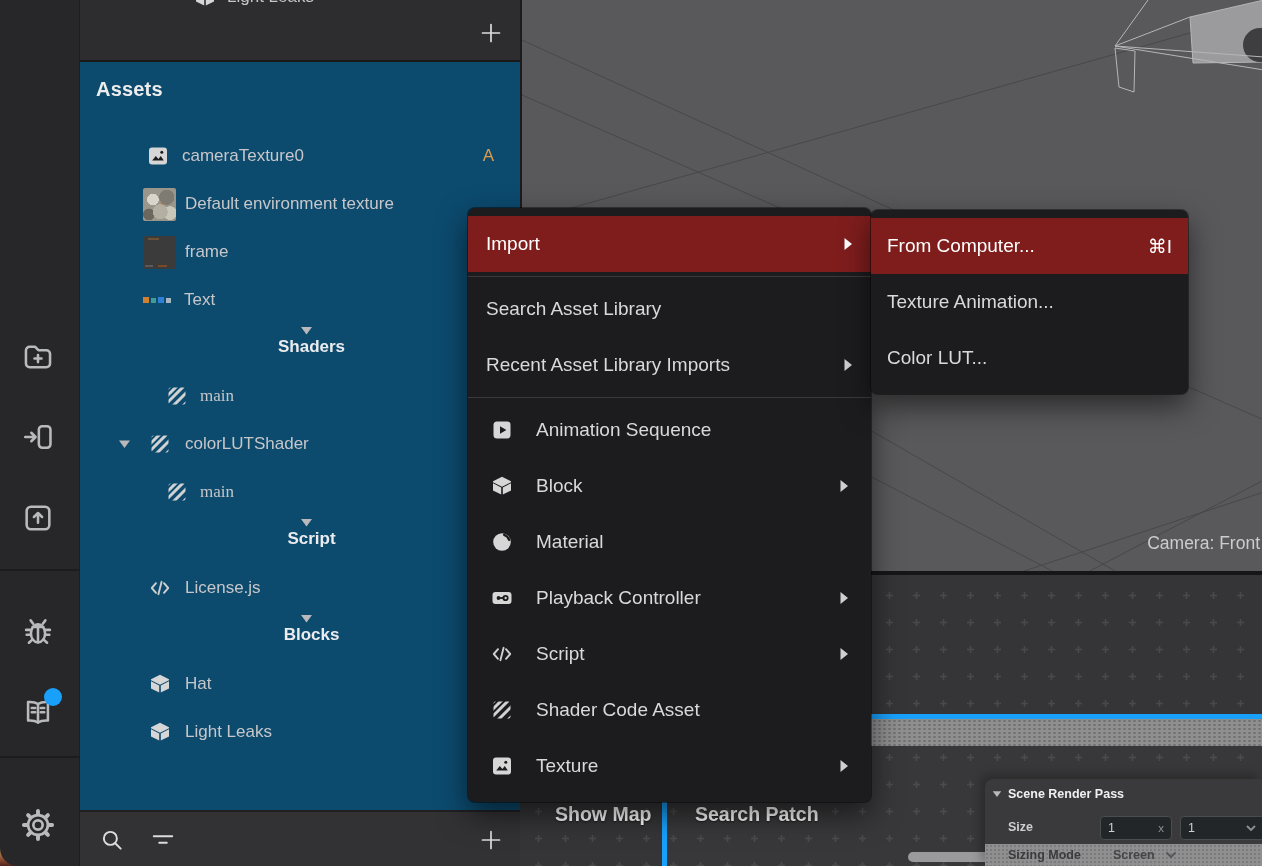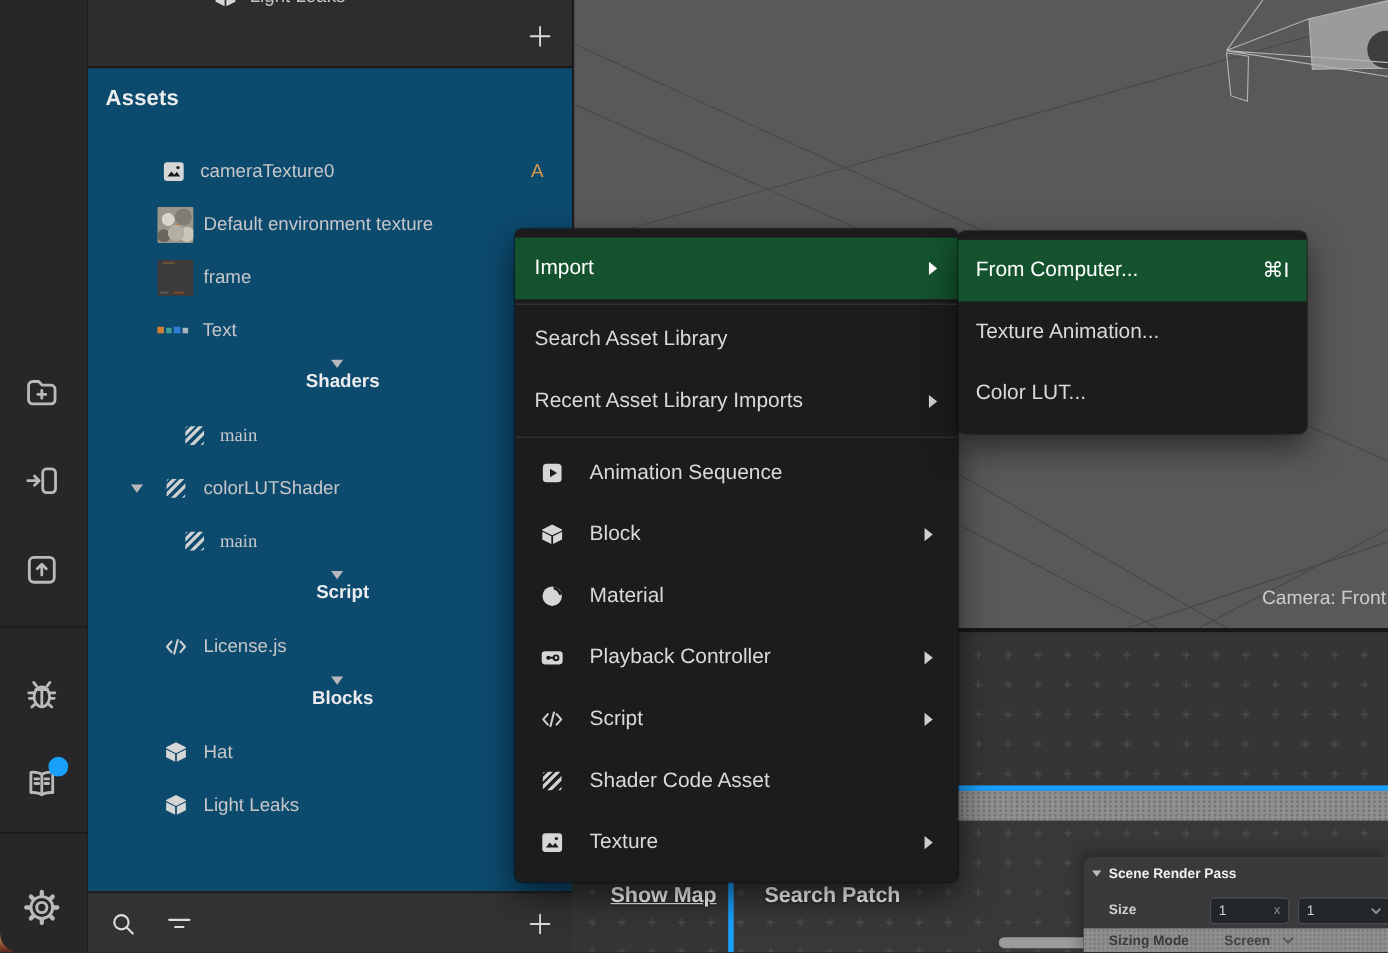--- a/index.html
+++ b/index.html
@@ -75,21 +75,21 @@
 
   
   #patch-editor { position:absolute; left:520px; top:575px; width:742px; height:291px; background:#353537; overflow:hidden; }
   #patch-grid { position:absolute; left:0; top:0; }
   #comment-box { position:absolute; left:142px; top:139px; right:0; bottom:0;
     border-left:5px solid #18a0fb; border-top:5px solid #18a0fb; background:rgba(255,255,255,0.015); }
   #comment-header { height:27px; background:#8f8f90;
     background-image:radial-gradient(circle, rgba(90,90,92,.55) 1px, transparent 1.4px); background-size:5px 4px; }
   .patch-label { position:absolute; top:228px; font-size:19.5px; font-weight:bold; color:#fdfdfd;
     text-shadow:0 1px 2px rgba(0,0,0,.55); white-space:nowrap; }
-  #show-map { left:35px;text-decoration:underline; }
+  #show-map { left:35px; }
   #search-patch { left:175px; }
   #hscrollbar { position:absolute; left:388px; top:277px; width:82px; height:10px; border-radius:5px; background:#9a9a9c; }
 
   
   #srp-panel { position:absolute; left:465px; top:204px; width:277px; height:87px; background:#3a3a3c;
     border-radius:8px 0 0 0; box-shadow:-4px -4px 10px rgba(0,0,0,.25); overflow:hidden; }
   #srp-head { position:absolute; left:7px; top:8px; display:flex; align-items:center; gap:6px; }
   #srp-head .tri { width:10px; height:8px; flex:0 0 10px; }
   #srp-title { font-size:12.5px; font-weight:bold; color:#f0f0f1; }
   #srp-size-label { position:absolute; left:23px; top:41px; font-size:12.5px; font-weight:bold; color:#cfcfd1; }
@@ -105,21 +105,21 @@
   #srp-sizing .v { margin-left:32px; font-size:12.5px; color:#454547;font-weight:bold; }
   #srp-sizing svg { margin-left:10px; stroke:#55555a; fill:none; stroke-width:1.8; stroke-linecap:round; }
 
   
   .menu { position:absolute; background:#1c1c1e; border-radius:7px; padding:8px 0;
     box-shadow:0 12px 30px rgba(0,0,0,.55), 0 0 0 1px rgba(0,0,0,.4); overflow:hidden; }
   #context-menu { left:468px; top:208px; width:403px; z-index:20; }
   #sub-menu { left:871px; top:210px; width:317px; z-index:21; }
   .mrow { height:56px; display:flex; align-items:center; padding:0 22px; font-size:19px; color:#d9d9da; }
   #sub-menu .mrow { padding:0 16px; }
-  .mrow.hl { background:#14532d; color:#ffffff; }
+  .mrow.hl { background:#7f1d1d; color:#ffffff; }
   .mrow .ic24 { margin-right:22px; }
   .msep { height:1px; background:#3a3a3c; margin:4px 0; }
   .arrow { margin-left:auto; width:10px; height:14px; flex:0 0 10px; }
   .arrow path { fill:#cfcfd1; }
   .mrow.hl .arrow path { fill:#ffffff; }
   .shortcut { margin-left:auto; font-size:19px; color:#ffffff; }
 
   
   .stripes path { stroke:#d2d2d3; stroke-width:3; fill:none; }
   .fillico { fill:#d6d6d7; }

